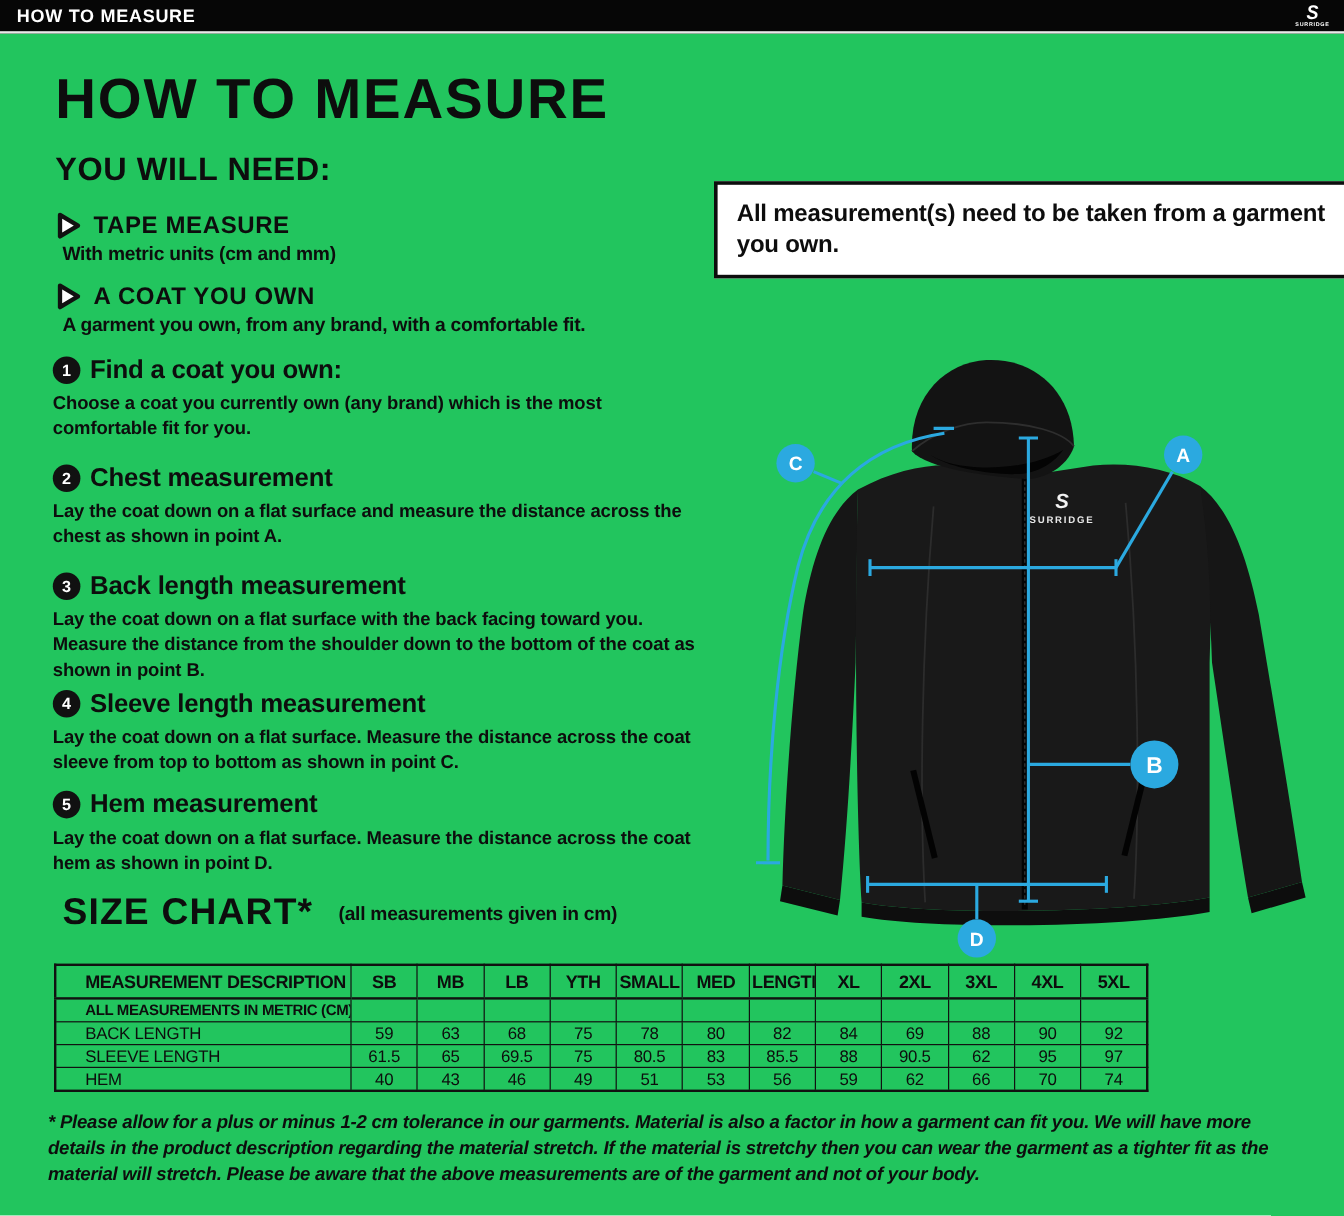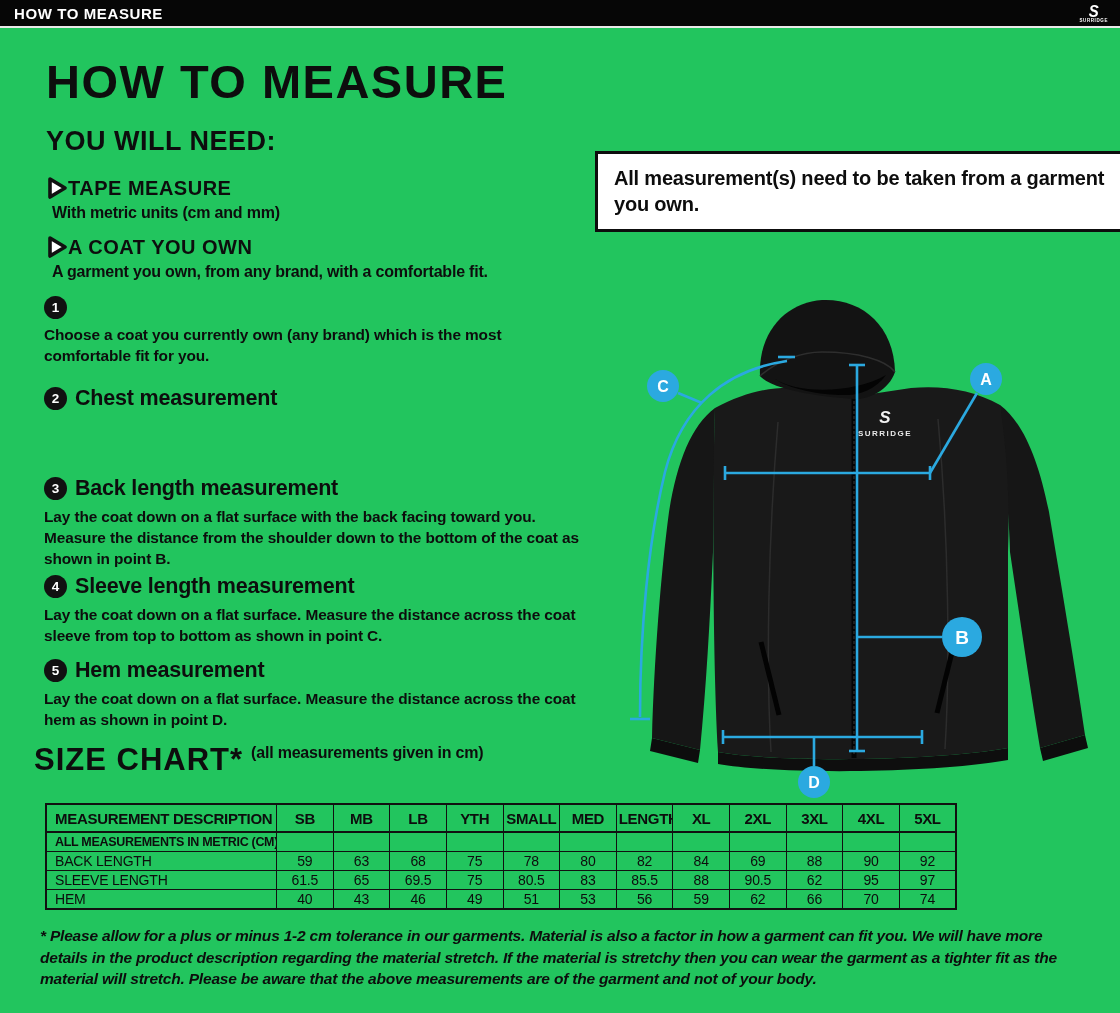--- a/index.html
+++ b/index.html
@@ -11,48 +11,48 @@
           border-bottom:2px solid #e9e9e9;box-sizing:border-box;padding:0 12px 0 14px;}
   .topbar-title{color:#fff;font-size:15px;font-weight:800;letter-spacing:.6px;}
   .brand{display:flex;flex-direction:column;align-items:center;line-height:1;}
   .brand .s{color:#fff;font-size:15px;font-weight:800;font-style:italic;transform:scaleY(1.1);}
   .brand .nm{color:#fff;font-size:4.5px;font-weight:700;letter-spacing:.6px;margin-top:1px;}
   
   .h1{position:absolute;left:46px;top:58px;font-size:47px;font-weight:800;letter-spacing:1.5px;line-height:1;}
   .ywn{position:absolute;left:46px;top:126px;font-size:27px;font-weight:800;letter-spacing:.5px;}
   
   .reqs{position:absolute;left:46px;top:176px;width:560px;}
-  .req-head{display:flex;align-items:center;font-size:20px;font-weight:800;letter-spacing:.5px;}
+  .req-head{display:flex;align-items:center;gap:10px;font-size:20px;font-weight:800;letter-spacing:.5px;}
   .req-desc{font-size:16px;font-weight:700;letter-spacing:-.2px;margin:4px 0 13px 6px;}
   
   .step{position:absolute;left:44px;width:548px;}
   .step-head{display:flex;align-items:center;gap:8px;}
   .badge{width:23px;height:23px;border-radius:50%;background:#111;color:#fff;font-size:13.5px;
          font-weight:700;display:flex;align-items:center;justify-content:center;flex:0 0 23px;}
   .step-title{font-size:21.5px;font-weight:800;letter-spacing:-.2px;}
   .step-desc{font-size:15.4px;font-weight:700;line-height:21px;letter-spacing:-.1px;margin-top:5px;}
   
   .notice{position:absolute;left:595px;top:151px;width:564px;box-sizing:border-box;
           border:3px solid #0d0d0d;padding:11px 16px;font-size:20px;font-weight:700;
           line-height:1.32;letter-spacing:-.2px;background:#fff;}
   
   .figure{position:absolute;left:598px;top:290px;width:500px;height:550px;}
   .marker-letter{font:700 16px "Liberation Sans",sans-serif;fill:#fff;text-anchor:middle;}
   .marker-letter-big{font:700 19px "Liberation Sans",sans-serif;fill:#fff;text-anchor:middle;}
   
-  .sc-head{position:absolute;left:34px;top:744px;display:flex;gap:8px;}
+  .sc-head{position:absolute;left:52px;top:744px;display:flex;align-items:flex-end;gap:21px;}
   .sc-title{font-size:31px;font-weight:800;letter-spacing:1px;line-height:1;}
   .sc-sub{font-size:16px;font-weight:700;padding-bottom:3px;letter-spacing:-.2px;}
   
   .size-table{position:absolute;left:45px;top:803px;width:912px;border-collapse:collapse;
               border:2px solid #111;table-layout:fixed;}
   .size-table th,.size-table td{border:1px solid #111;text-align:center;padding:0 2px;
               font-family:"Liberation Sans",sans-serif;overflow:hidden;white-space:nowrap;}
   .size-table th{font-size:15px;font-weight:700;height:26px;border-bottom:2px solid #111;letter-spacing:-.3px;}
-  .size-table .desc-col{width:219px;text-align:left;padding-left:8px;}
+  .size-table .desc-col{width:219px;text-align:left;padding-left:24px;}
   .size-table .unit-row td{font-size:12.5px;font-weight:700;height:18px;letter-spacing:-.3px;}
   .size-table .data-row td{font-size:14px;font-weight:400;height:18px;letter-spacing:-.2px;}
   
   .footnote{position:absolute;left:40px;top:925px;width:1052px;font-size:15.5px;font-weight:700;
             font-style:italic;line-height:1.4;letter-spacing:-.2px;}
 </style>
 </head>
 <body>
 
 <div class="page">
@@ -81,29 +81,31 @@
           <path d="M4,3 L19,12 L4,21 Z" fill="#fff" stroke="#111" stroke-width="3.6" stroke-linejoin="round"></path>
         </svg>
       <span>A COAT YOU OWN</span>
     </div>
     <div class="req-desc">A garment you own, from any brand, with a comfortable fit.</div>
   </div>
 
   <div class="step" style="top:296px">
     <div class="step-head">
       <span class="badge">1</span>
+      <span class="step-title">Find a coat you own:</span>
     </div>
     <div class="step-desc">Choose a coat you currently own (any brand) which is the most comfortable fit for you.</div>
   </div>
 
   <div class="step" style="top:386px">
     <div class="step-head">
       <span class="badge">2</span>
       <span class="step-title">Chest measurement</span>
     </div>
+    <div class="step-desc">Lay the coat down on a flat surface and measure the distance across the chest as shown in point A.</div>
   </div>
 
   <div class="step" style="top:476px">
     <div class="step-head">
       <span class="badge">3</span>
       <span class="step-title">Back length measurement</span>
     </div>
     <div class="step-desc">Lay the coat down on a flat surface with the back facing toward you. Measure the distance from the shoulder down to the bottom of the coat as shown in point B.</div>
   </div>
 

